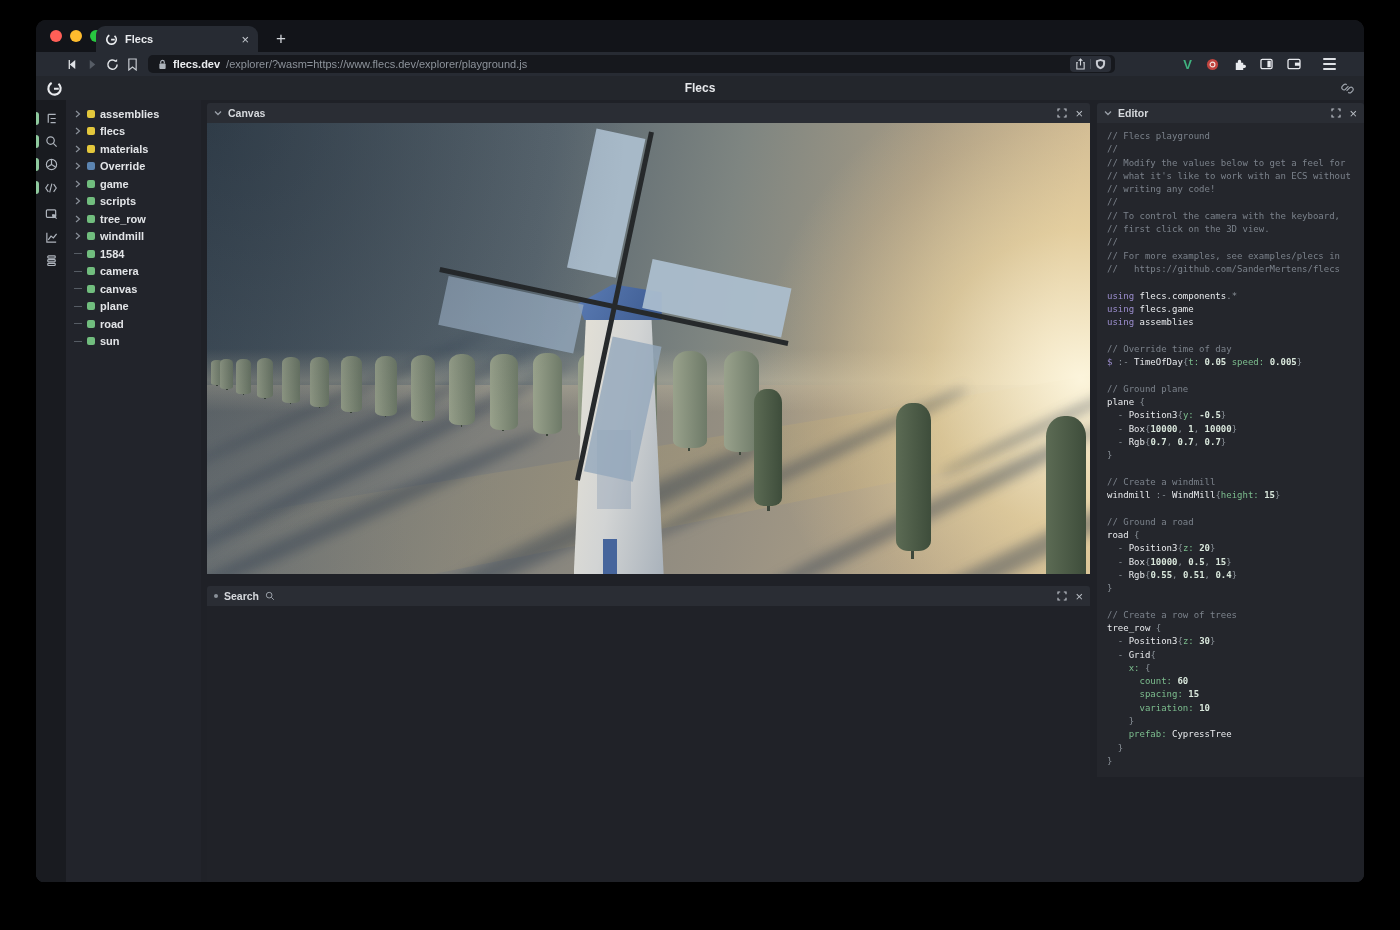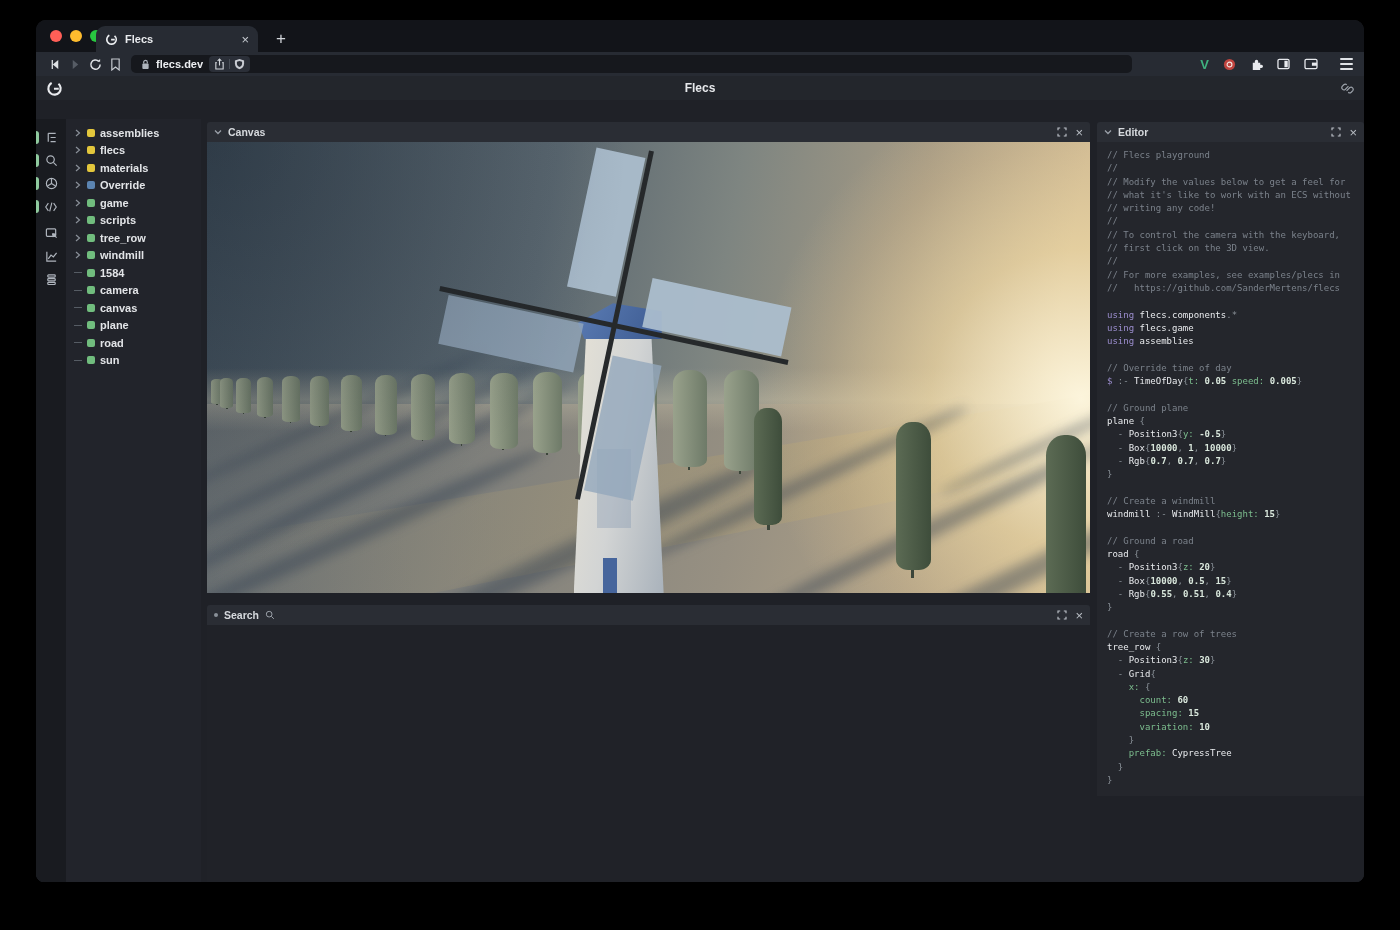--- a/index.html
+++ b/index.html
@@ -13,41 +13,41 @@
   .tabbar { height:32px; background:#121419; display:flex; align-items:center; position:relative; flex:none; }
   .lights { display:flex; gap:8px; margin-left:14px; }
   .light { width:12px; height:12px; border-radius:50%; }
   .tab { position:absolute; left:60px; top:6px; width:162px; height:26px; background:#272b33;
          border-radius:9px 9px 0 0; display:flex; align-items:center; padding:0 9px; gap:7px; }
   .tab-title { color:#e9ebee; font-size:11px; font-weight:700; flex:1; }
   .tab-close { color:#c6cad0; font-size:13px; line-height:1; cursor:default; }
   .newtab { position:absolute; left:232px; top:6px; width:26px; height:26px; color:#d2d6db;
             font-size:17px; display:flex; align-items:center; justify-content:center; }
 
-  .navbar { height:24px; background:#272b33; display:flex; align-items:center; padding:0 11px; gap:4px; flex:none; }
+  .navbar { height:24px; background:#272b33; display:flex; align-items:center; padding:0 28px; gap:4px; flex:none; }
   .nav-btn { width:16px; height:16px; display:flex; align-items:center; justify-content:center; flex:none; }
   .urlbar { flex:1; height:18px; background:#16181d; border-radius:5px; display:flex; align-items:center;
             padding:0 4px 0 10px; gap:6px; margin:0 4px; min-width:0; }
   .url-domain { color:#eceef1; font-size:11px; font-weight:700; white-space:nowrap; }
   .url-path { color:#8d939b; font-size:11px; white-space:nowrap; overflow:hidden; flex:1; }
   .url-actions { display:flex; align-items:center; gap:4px; background:#2b2f38; border-radius:4px;
                  height:16px; padding:0 5px; flex:none; }
   .url-sep { width:1px; height:10px; background:#4a4f58; }
   .toolbar-icons { display:flex; align-items:center; gap:14px; flex:none; padding-left:60px; }
   .v-logo { color:#3fb27f; font-size:13px; font-weight:700; }
   .burger { display:flex; flex-direction:column; gap:3px; margin-left:8px; }
   .burger i { display:block; width:13px; height:2px; background:#dfe2e6; border-radius:1px; }
 
   
   .page { flex:1; display:flex; flex-direction:column; background:#1f2127; min-height:0; }
   .page-header { height:24px; background:#23262c; display:flex; align-items:center; padding:0 10px; flex:none; }
   .page-title { position:absolute; left:0; right:0; text-align:center; color:#e6e8eb; font-size:12px; font-weight:700; pointer-events:none; }
   .page-header { position:relative; }
 
-  .content { flex:1; display:flex; min-height:0;margin-top:19px; }
+  .content { flex:1; display:flex; min-height:0; }
 
   
   .rail { width:30px; background:#191b20; flex:none; display:flex; flex-direction:column; align-items:center; padding-top:7px; }
   .rail-item { position:relative; width:30px; height:23px; display:flex; align-items:center; justify-content:center; }
   .rail-item svg { stroke:#aeb4bc; fill:none; stroke-width:1.3; }
   .rail-item.gap { margin-top:4px; }
   .rail-item .ind { display:none; position:absolute; left:0; top:5px; width:3px; height:13px;
                     background:#8fca9e; border-radius:0 3px 3px 0; }
   .rail-item.active .ind { display:block; }
 
@@ -166,20 +166,21 @@
       <svg width="11" height="13" viewBox="0 0 12 14">
           <path d="M2 1h8v12l-4-3.2L2 13z" stroke="#c6cad0" stroke-width="1.3" fill="none"></path>
         </svg>
     </span>
     <div class="urlbar">
       <svg width="9" height="11" viewBox="0 0 10 12">
         <rect x="1.5" y="5" width="7" height="6" rx="1" fill="#aeb4bc"></rect>
         <path d="M3 5V3.5a2 2 0 014 0V5" stroke="#aeb4bc" stroke-width="1.3" fill="none"></path>
       </svg>
       <span class="url-domain">flecs.dev</span>
+      <span class="url-path">/explorer/?wasm=https://www.flecs.dev/explorer/playground.js</span>
       <span class="url-actions">
         <svg width="11" height="12" viewBox="0 0 12 13">
           <path d="M6 1v7M4 3l2-2 2 2" stroke="#d2d6db" stroke-width="1.2" fill="none"></path>
           <path d="M3 5H2v7h8V5H9" stroke="#d2d6db" stroke-width="1.2" fill="none"></path>
         </svg>
         <span class="url-sep"></span>
         <svg width="11" height="12" viewBox="0 0 12 13">
           <path d="M6 1l5 1.6v3.6c0 3.4-2.5 5.2-5 6-2.5-.8-5-2.6-5-6V2.6z" fill="#c9ccd3"></path>
           <path d="M6 3.2l2.8.9v2.1c0 1.9-1.4 3-2.8 3.5-1.4-.5-2.8-1.6-2.8-3.5V4.1z" fill="#2b2f38"></path>
         </svg>

